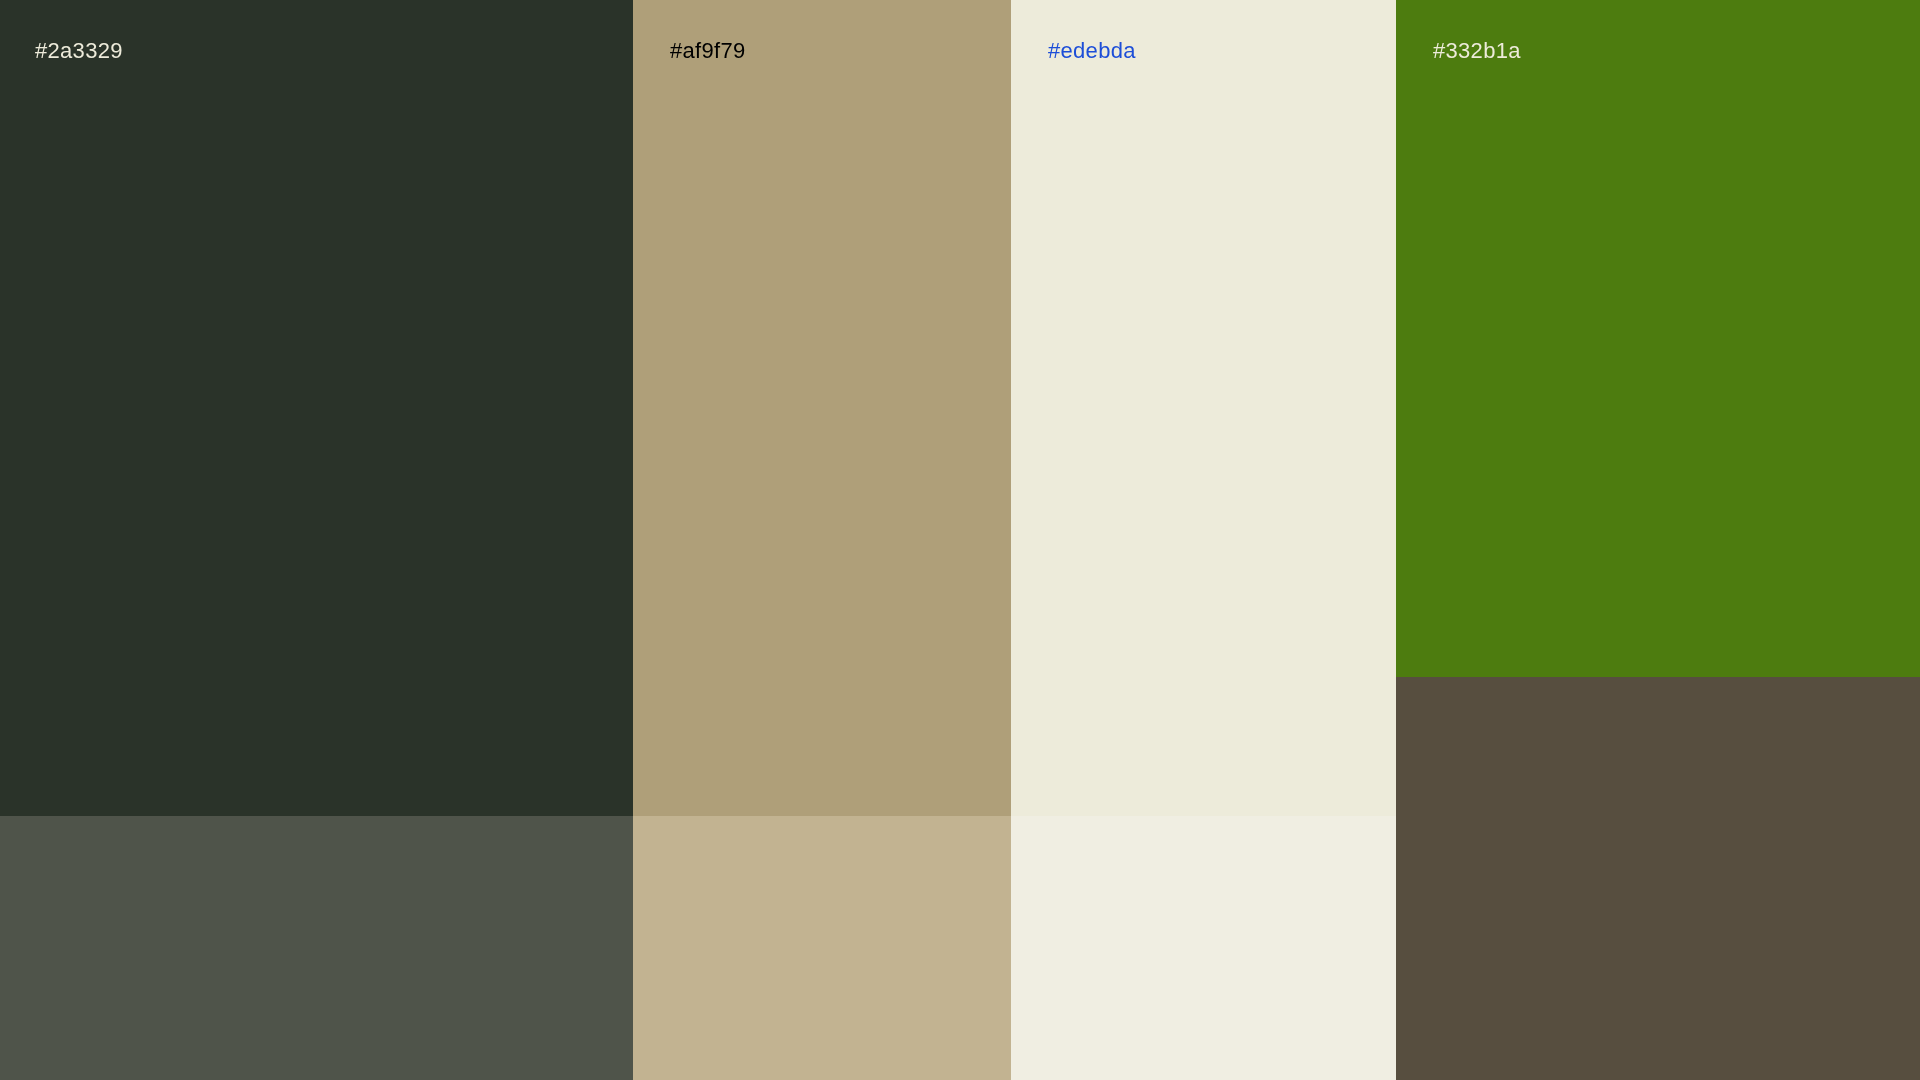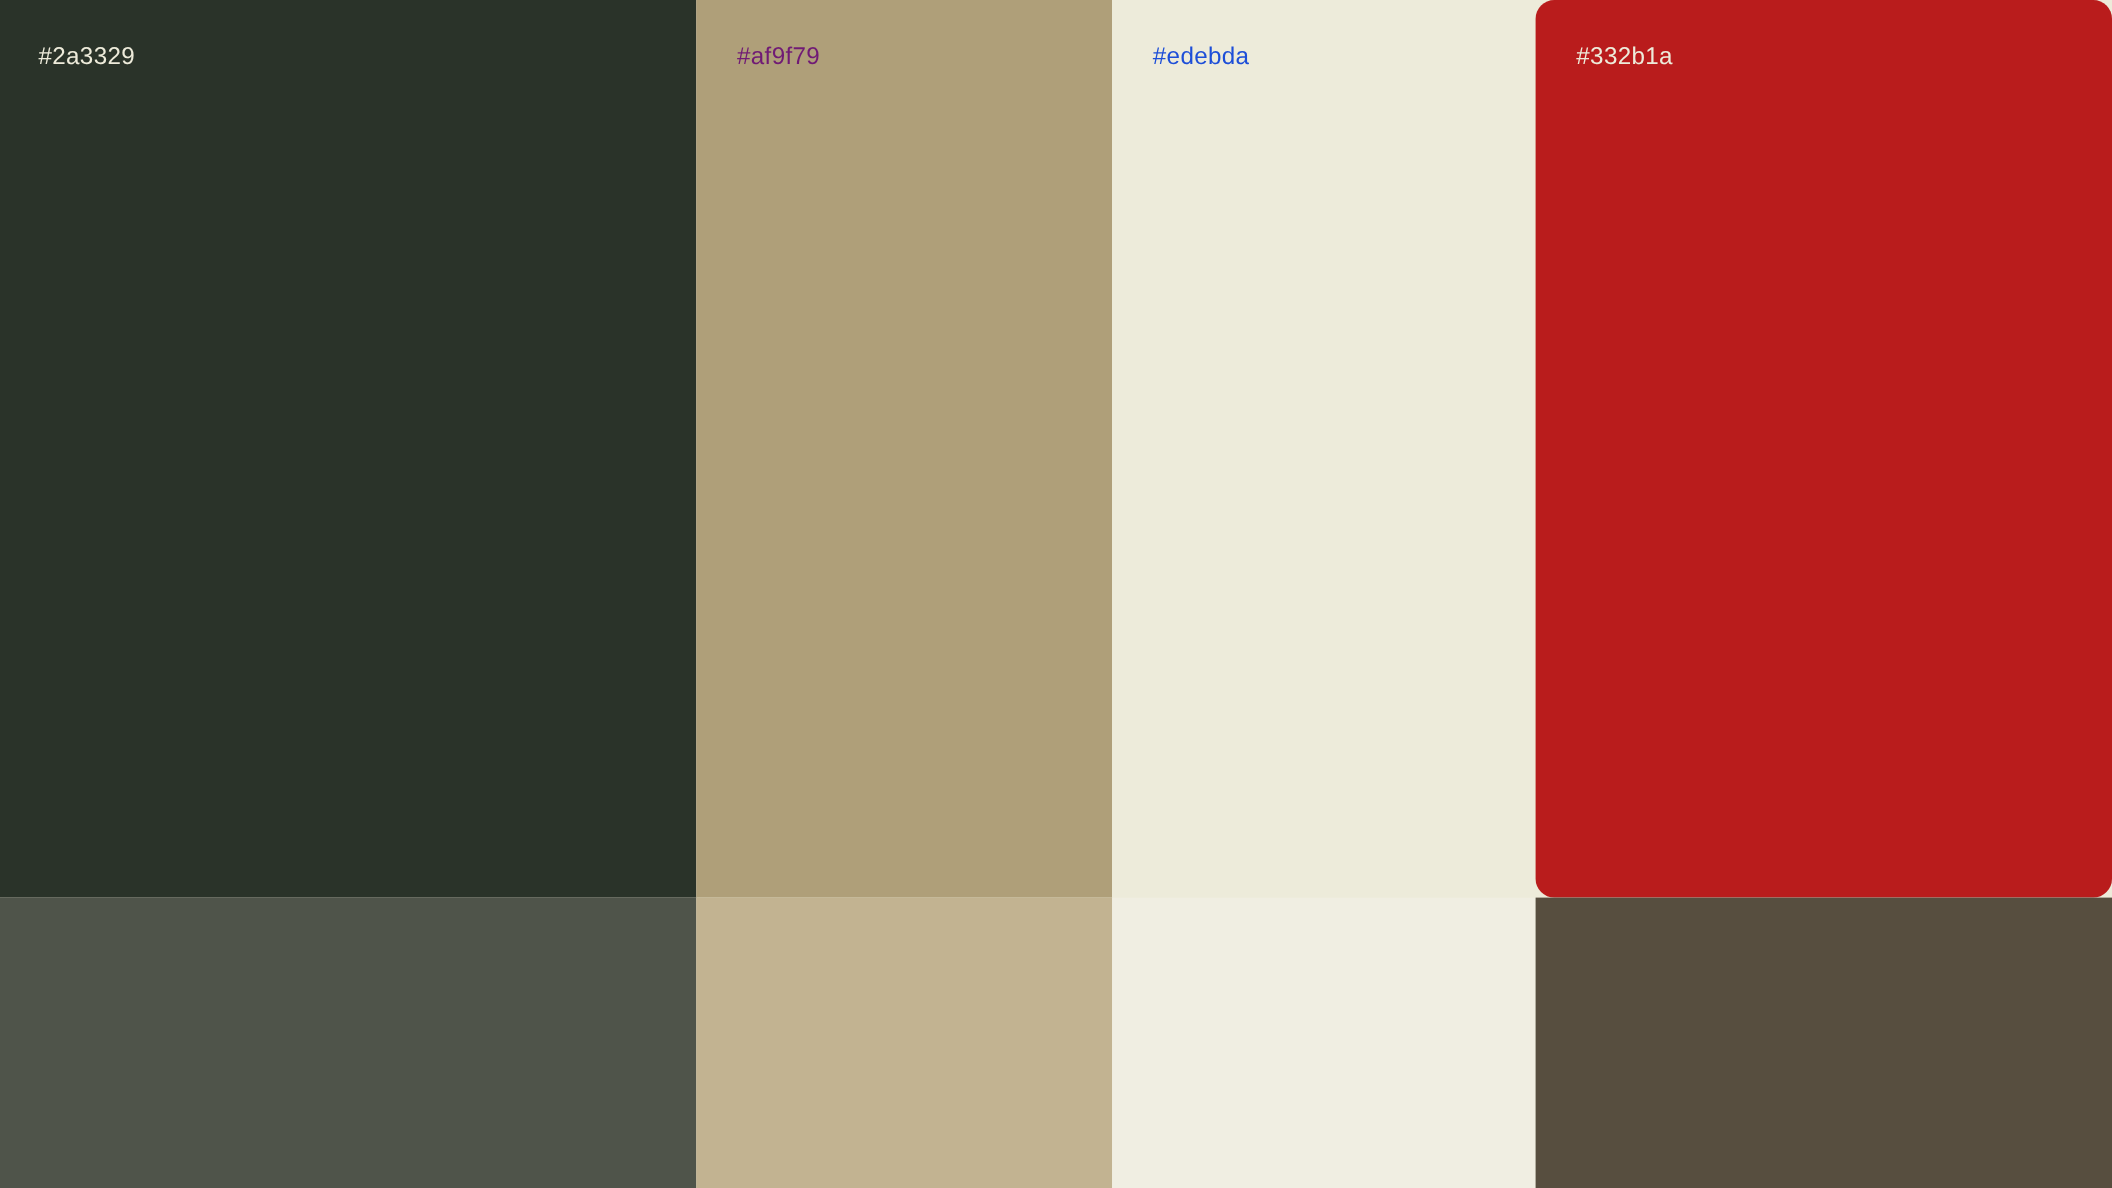--- a/index.html
+++ b/index.html
@@ -69,32 +69,32 @@
 
   <div class="swatch-column" style="width: 633px;">
     <div class="swatch-main" style="height: 816px; background-color: rgb(42, 51, 41);">
       <span class="swatch-label" style="color: rgb(237, 235, 218);">#2a3329</span>
     </div>
     <div class="swatch-tint" style="background-color: rgb(79, 84, 74);"></div>
   </div>
 
   <div class="swatch-column" style="width: 378px;">
     <div class="swatch-main" style="height: 816px; background-color: rgb(175, 159, 121);">
-      <span class="swatch-label" style="color: #701a75; text-align: center;">#af9f79</span>
+      <span class="swatch-label" style="color: #000000; text-align: center;">#af9f79</span>
     </div>
     <div class="swatch-tint" style="background-color: rgb(194, 179, 145);"></div>
   </div>
 
   <div class="swatch-column" style="width: 385px;">
     <div class="swatch-main" style="height: 816px; background-color: rgb(237, 235, 218);">
       <span class="swatch-label" style="color: #1d4ed8;">#edebda</span>
     </div>
     <div class="swatch-tint" style="background-color: rgb(240, 238, 226);"></div>
   </div>
 
   <div class="swatch-column" style="width: 524px;">
-    <div class="swatch-main" style="height: 816px; background-color: #b91c1c; border-radius: 17px;">
+    <div class="swatch-main" style="height: 677px; background-color: #4d7c0f;">
       <span class="swatch-label" style="color: rgb(237, 235, 218);">#332b1a</span>
     </div>
     <div class="swatch-tint" style="background-color: rgb(87, 78, 63);"></div>
   </div>
 
 </div>
 
 </body></html>

